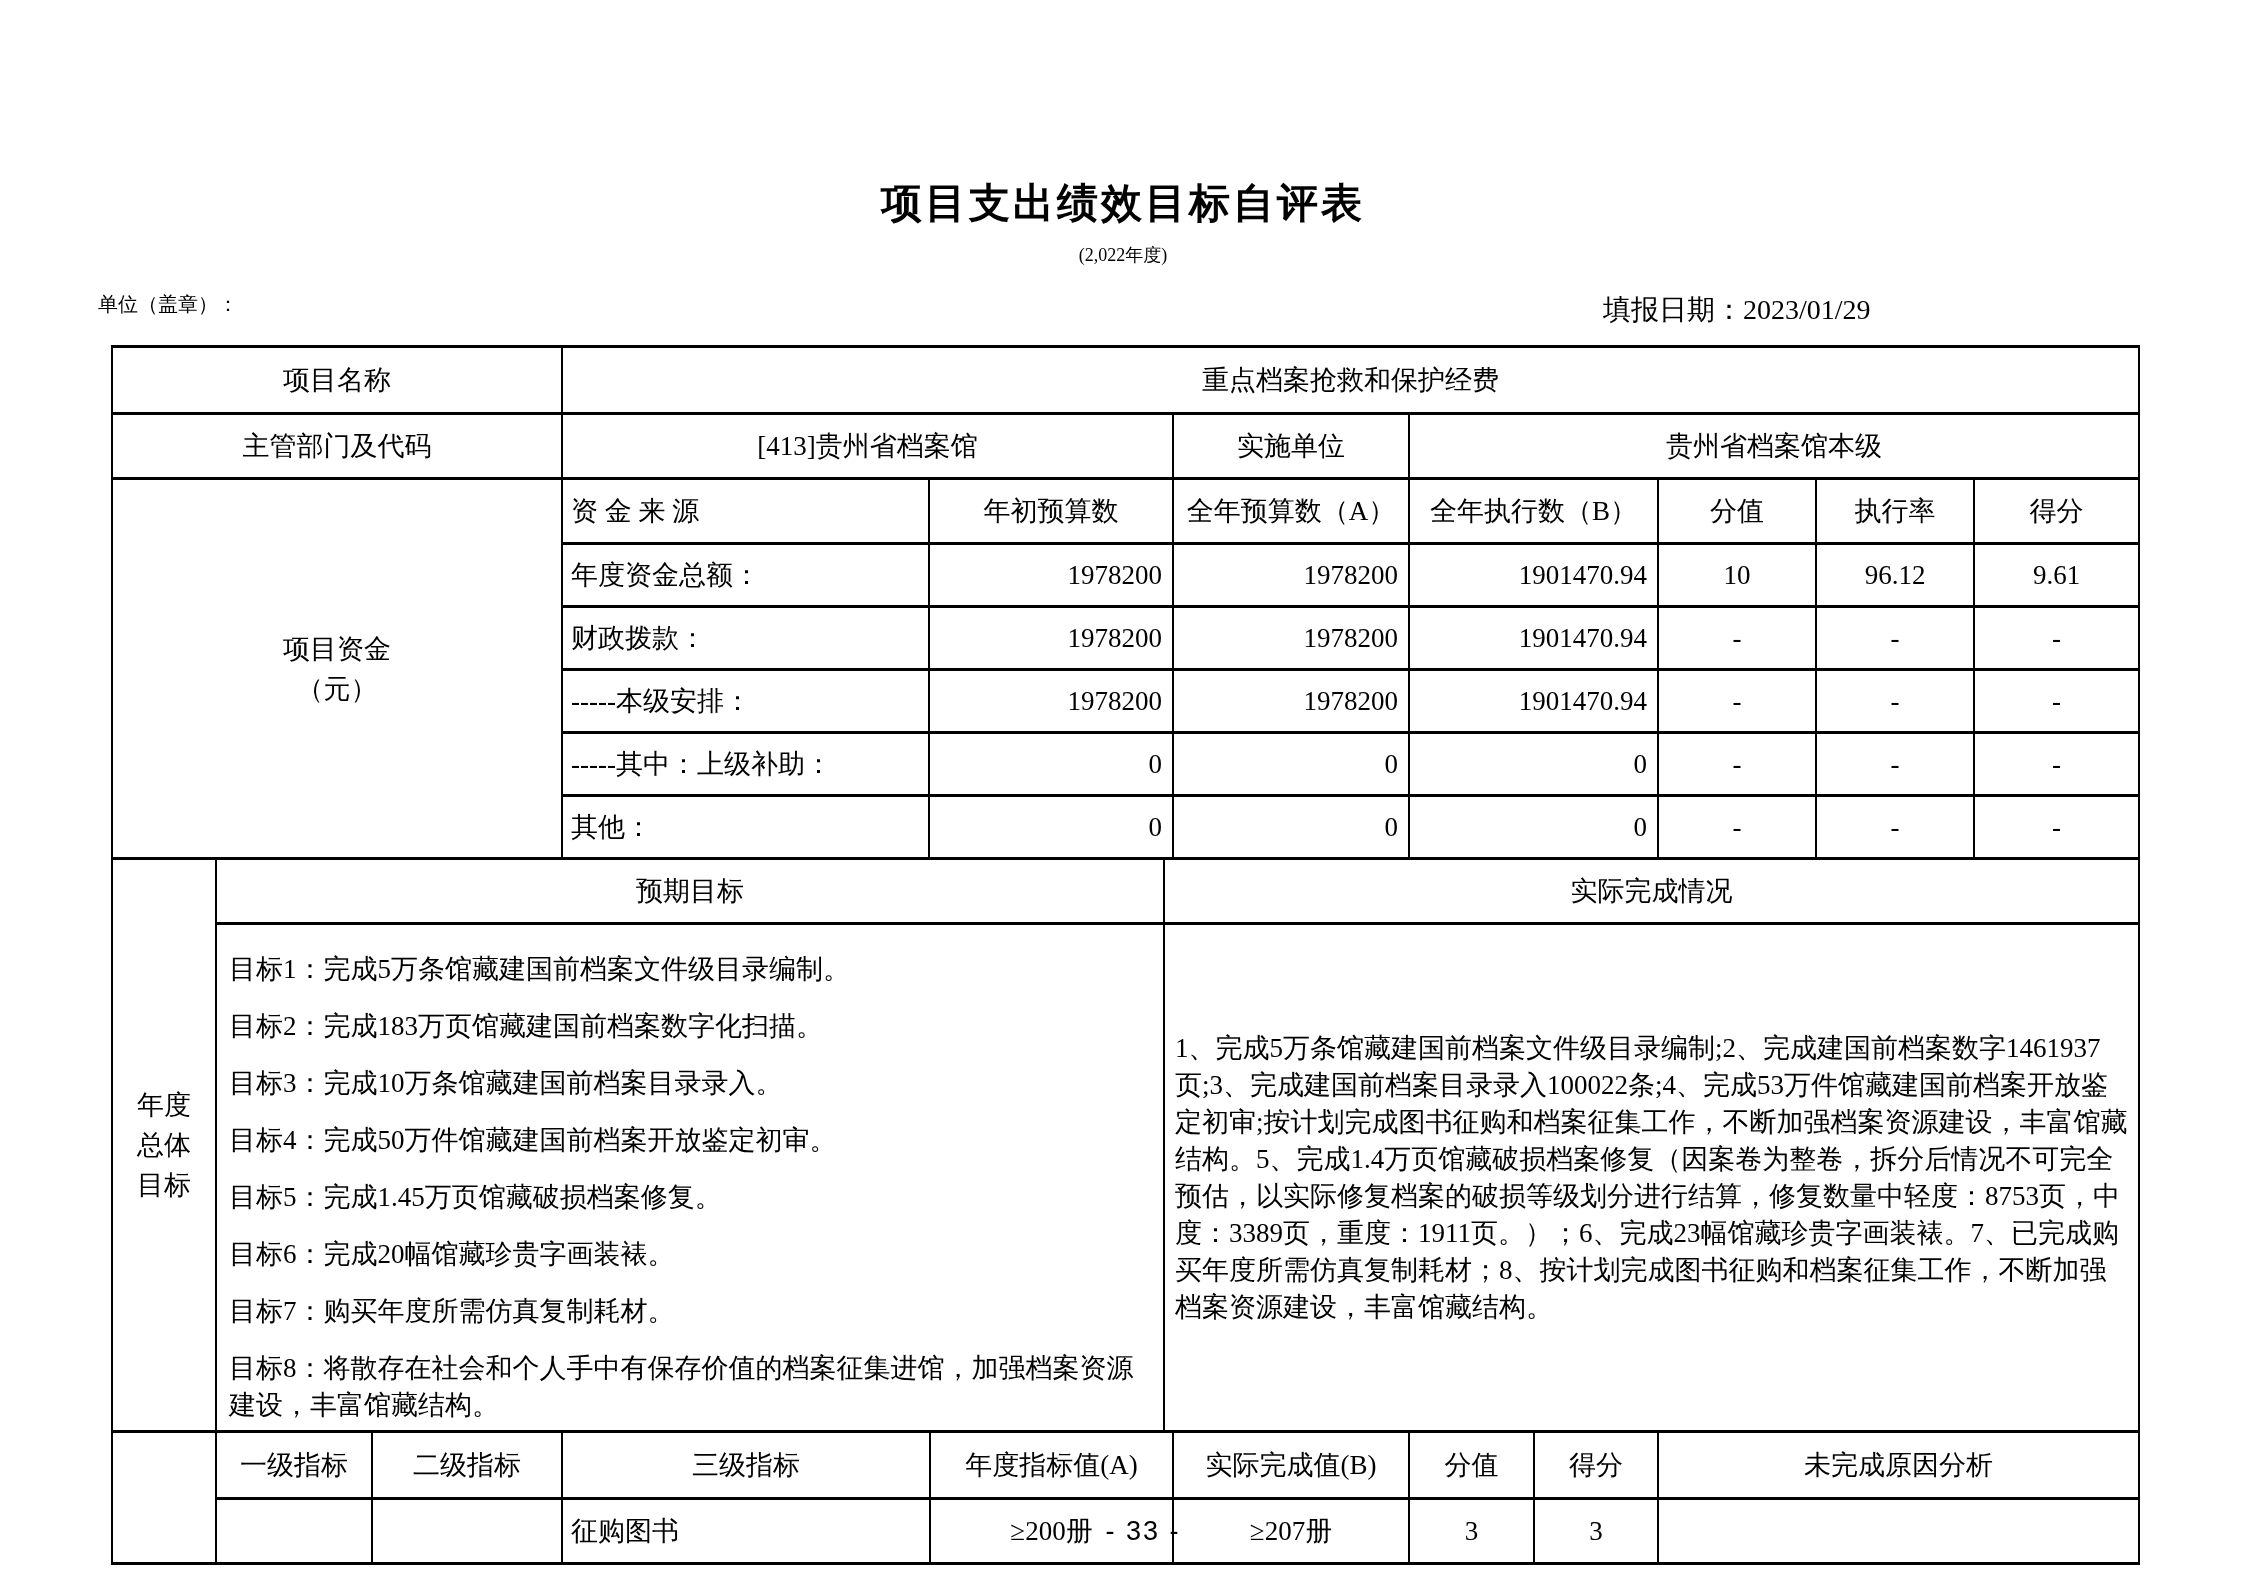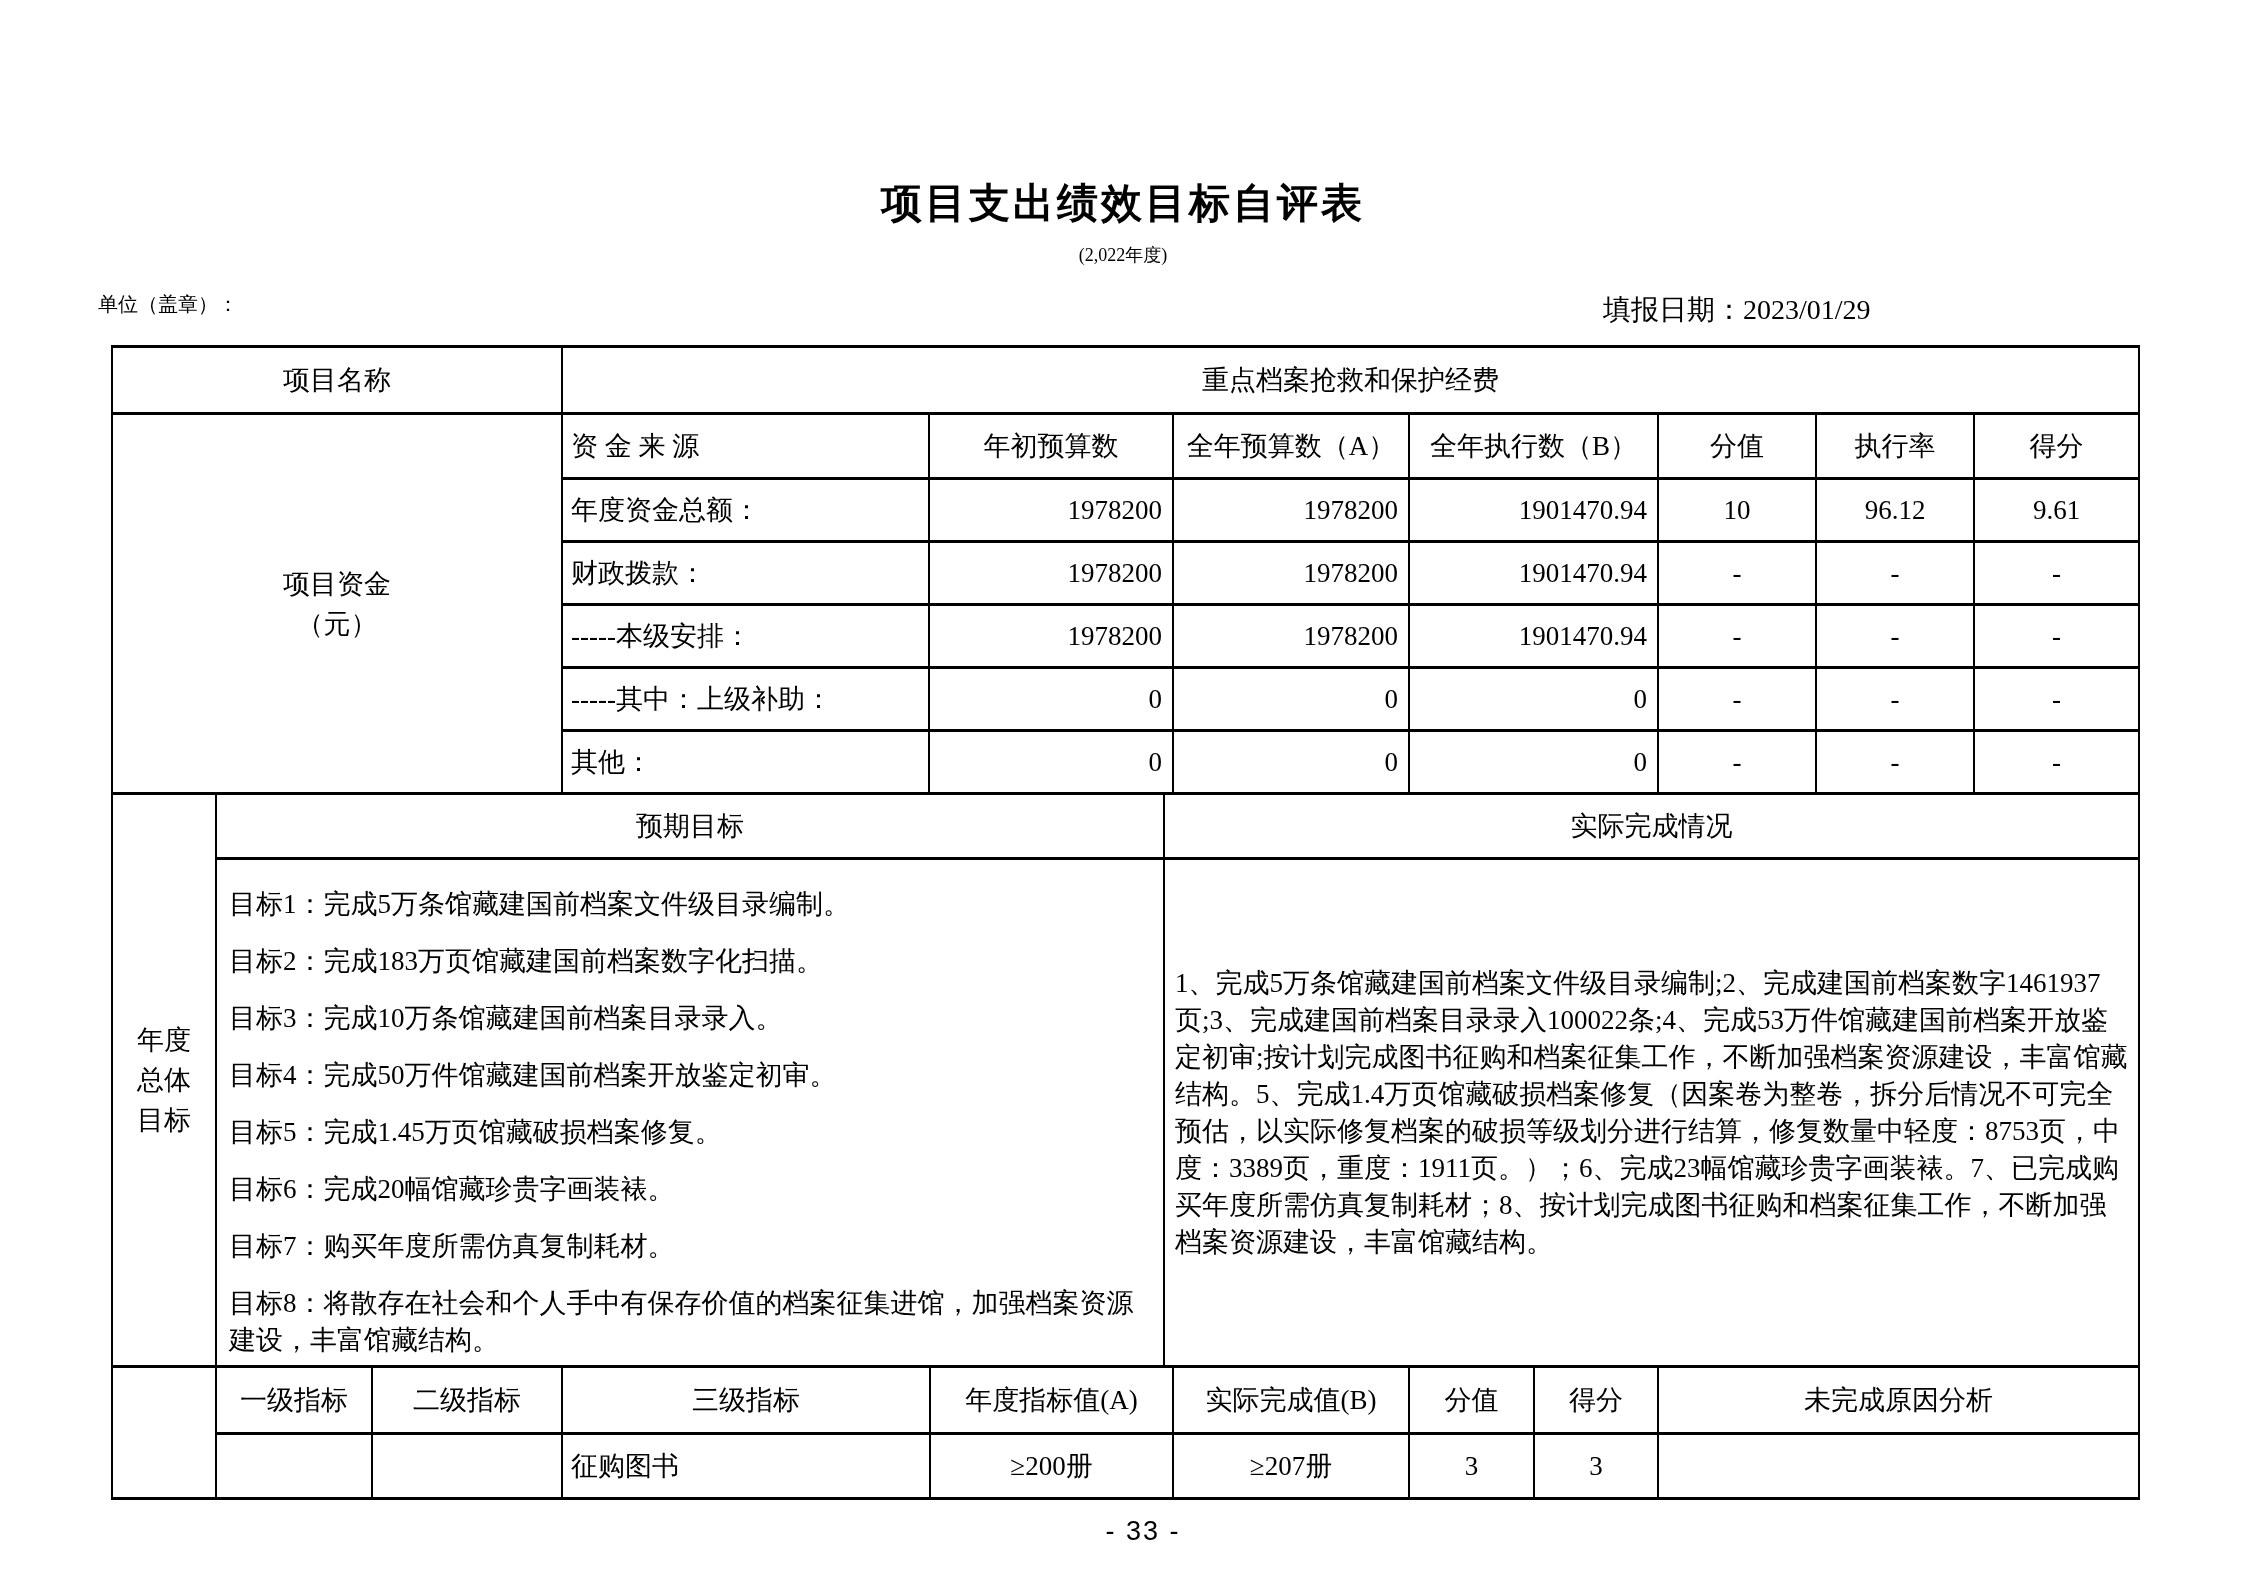--- a/index.html
+++ b/index.html
@@ -50,20 +50,26 @@
           <col style="width:450px">
           <col style="width:611px">
           <col style="width:236px">
           <col style="width:730px">
         </colgroup>
       <tbody>
           <tr class="h67">
         <td class="c">项目名称</td>
         <td class="c" colspan="3">重点档案抢救和保护经费</td>
       </tr>
+      <tr class="h65">
+        <td class="c">主管部门及代码</td>
+        <td class="c">[413]贵州省档案馆</td>
+        <td class="c">实施单位</td>
+        <td class="c">贵州省档案馆本级</td>
+      </tr>
     </tbody>
       </table>
 
     <table>
       <colgroup>
           <col style="width:450px">
           <col style="width:367px">
           <col style="width:244px">
           <col style="width:236px">
           <col style="width:249px">

